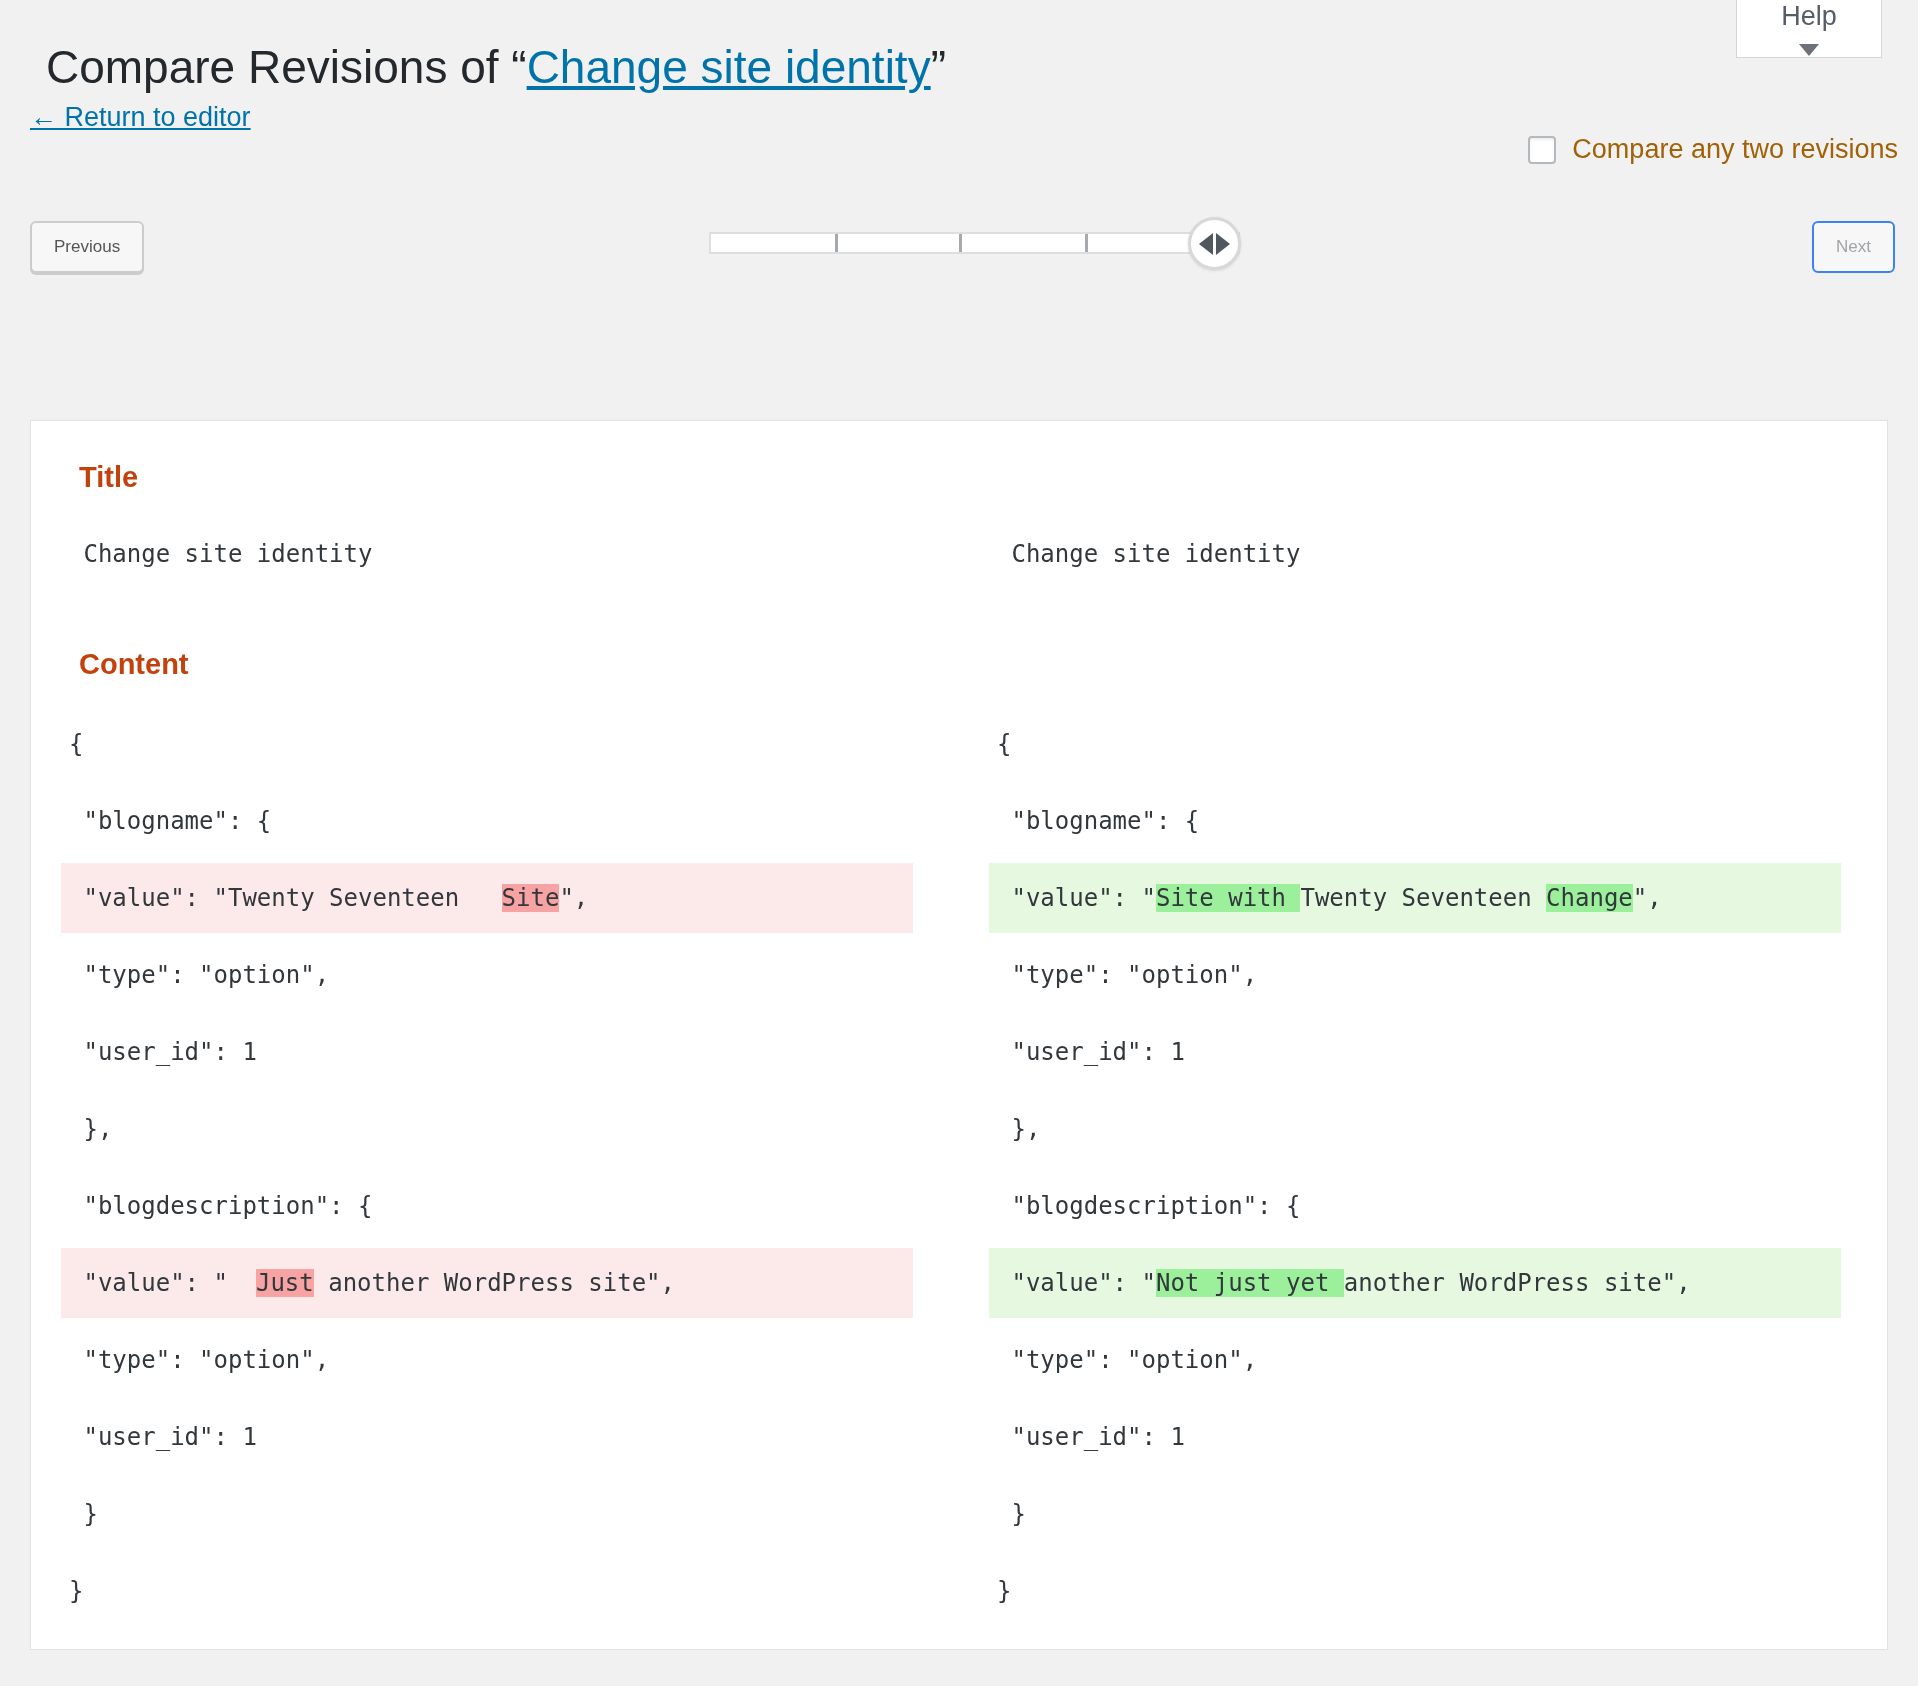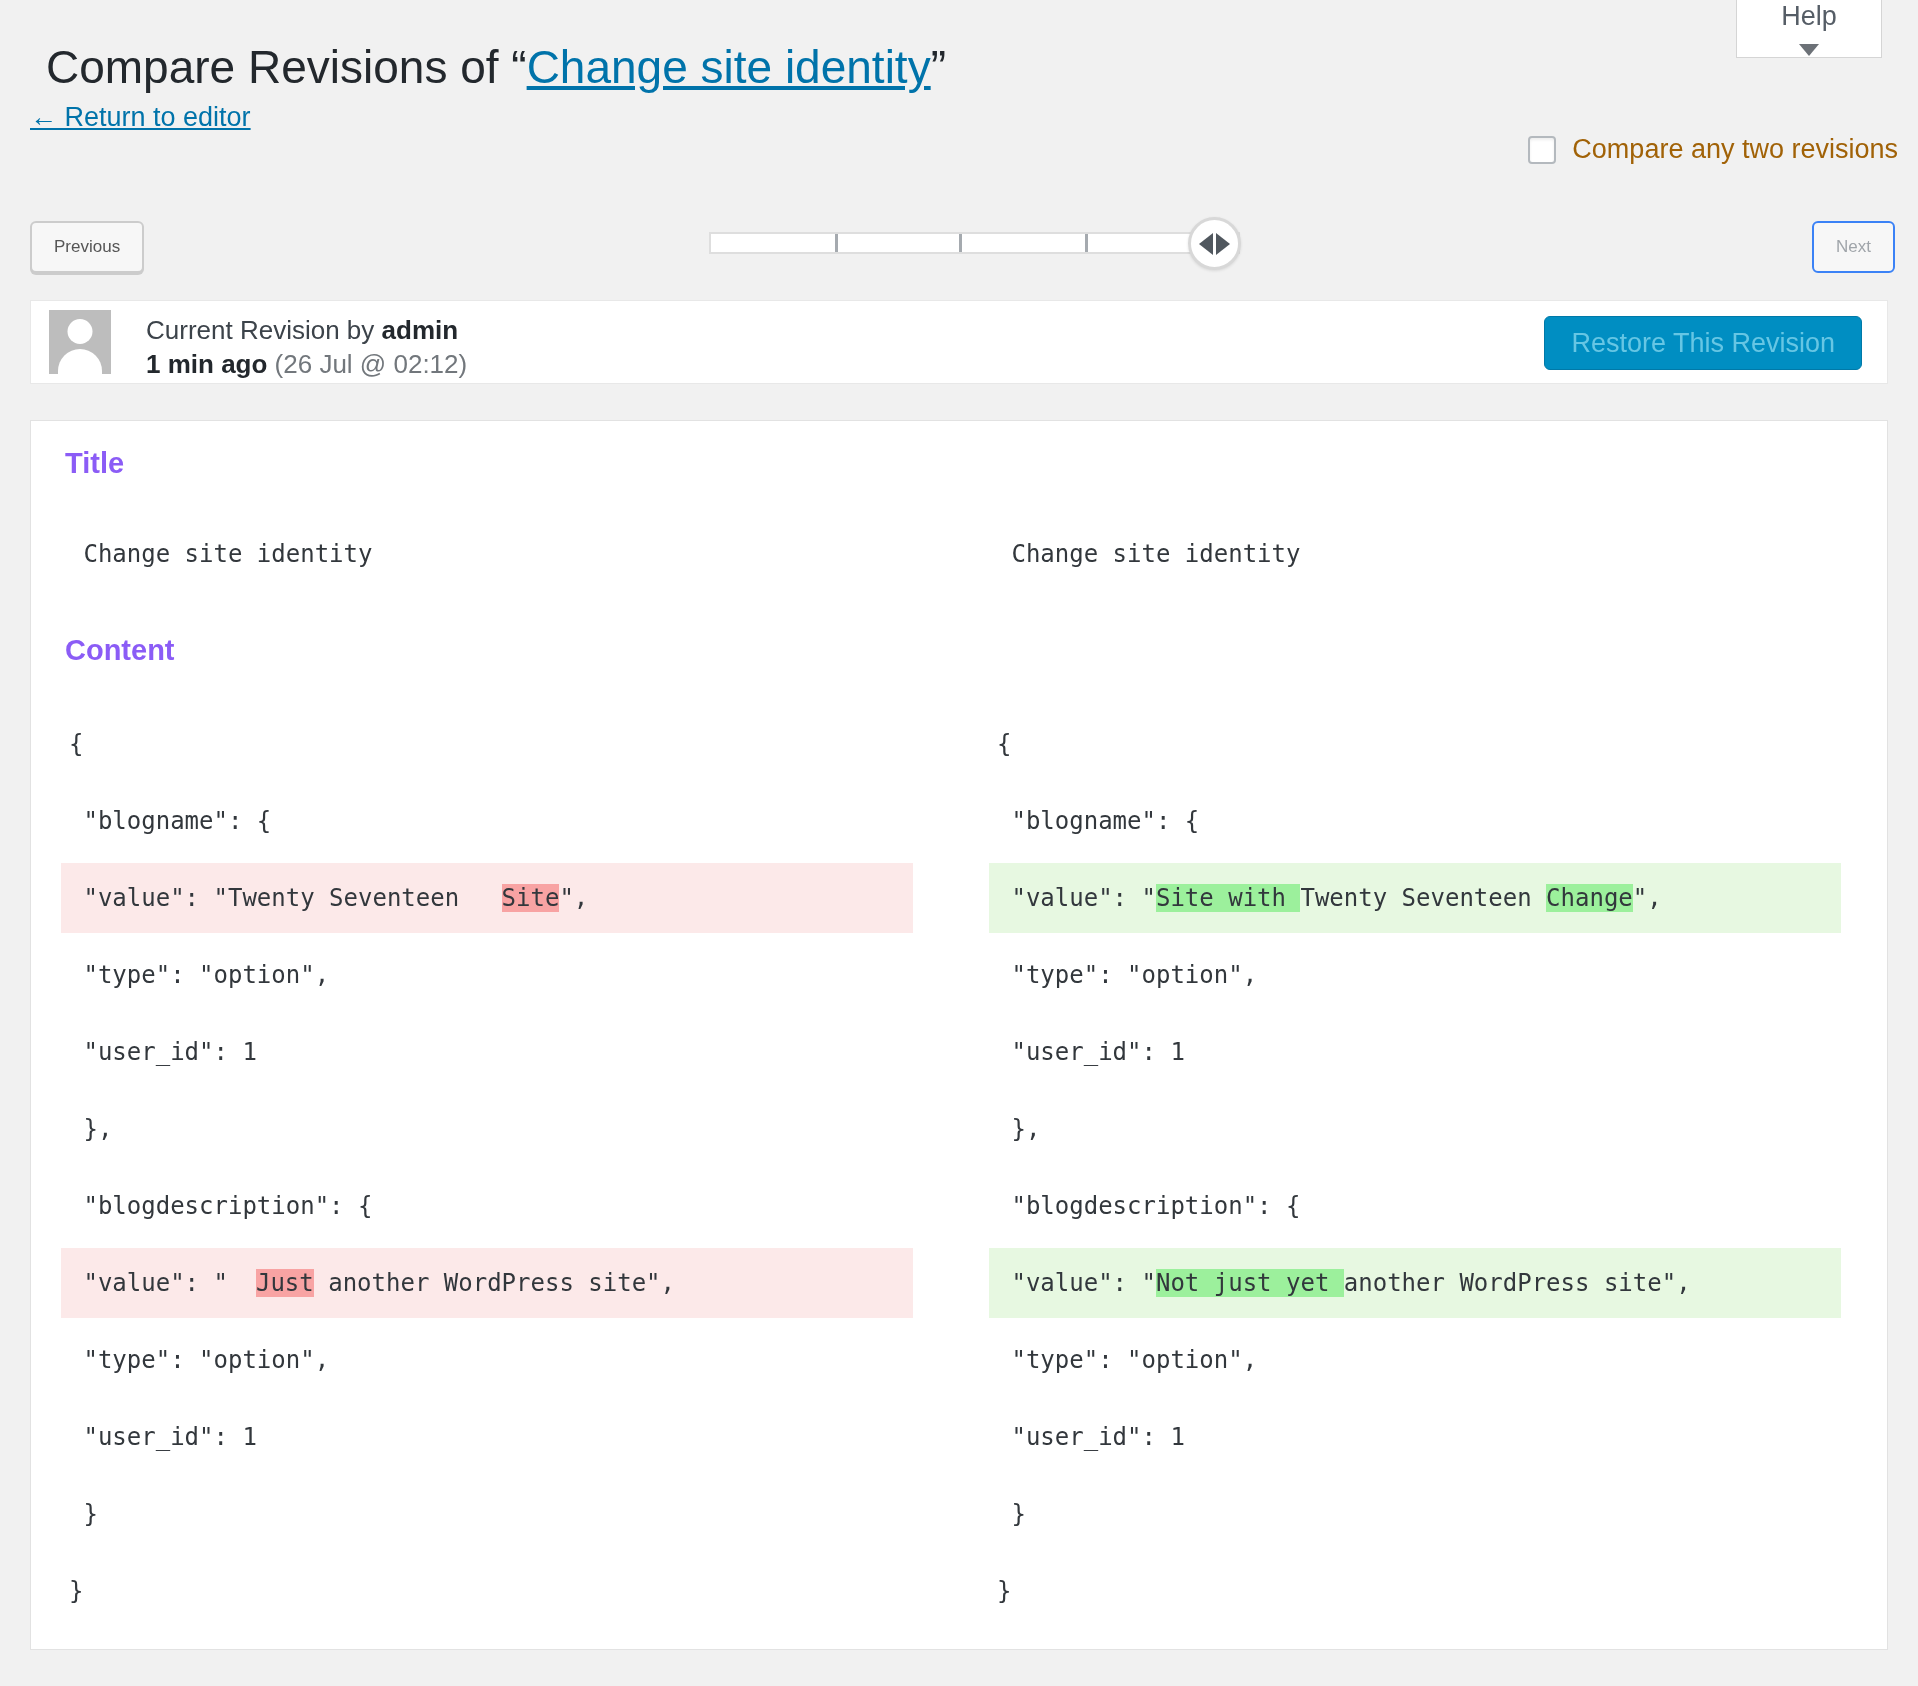--- a/index.html
+++ b/index.html
@@ -88,21 +88,21 @@
     background:var(--restore-bg); color:var(--restore-fg);
     border:1px solid #0079a8; border-radius:6px; font-size:27px;
     display:inline-flex; align-items:center; padding:0 26px; white-space:nowrap;
   }
 
   
   .panel {
     position:absolute; left:30px; top:420px; width:1858px; height:1230px;
     background:#fff; border:1px solid #e2e2e2; box-sizing:border-box;
   }
-  .panel h3 { position:absolute; margin:0; font-size:29px; font-weight:700; color:#8b5cf6; }
+  .panel h3 { position:absolute; margin:14px; font-size:29px; font-weight:700; color:#c2410c; }
   .h-title   { left:34px; top:26px; }
   .h-content { left:34px; top:213px; }
   .cols { position:absolute; left:30px; display:flex; gap:76px; }
   .cols-title   { top:98px; }
   .cols-content { top:288px; }
   .col { width:852px; }
   .dline {
     box-sizing:border-box; min-height:70px; margin-bottom:7px;
     display:flex; align-items:center; padding:0 8px;
     font-family:"DejaVu Sans Mono", monospace; font-size:24px;
@@ -140,31 +140,20 @@
     <span class="slider-tick" style="left:248px"></span>
     <span class="slider-tick" style="left:374px"></span>
   </div>
   <div class="slider-handle">
     <span class="tri-left"></span>
     <span class="tri-right"></span>
   </div>
 
   <button class="btn btn-next" disabled="">Next</button>
 
-  <div class="rev-bar">
-    <div class="avatar">
-      <span class="head"></span>
-      <span class="shoulders"></span>
-    </div>
-    <div class="rev-meta">
-      <div><span>Current Revision by </span><b>admin</b></div>
-      <div><b>1 min ago</b><span class="muted"> (26 Jul @ 02:12)</span></div>
-    </div>
-    <button class="btn-restore">Restore This Revision</button>
-  </div>
 
   <div class="panel">
     <h3 class="h-title">Title</h3>
 
     <div class="cols cols-title">
       <div class="col">
         <div class="dline"> Change site identity</div>
       </div>
       <div class="col">
         <div class="dline"> Change site identity</div>

